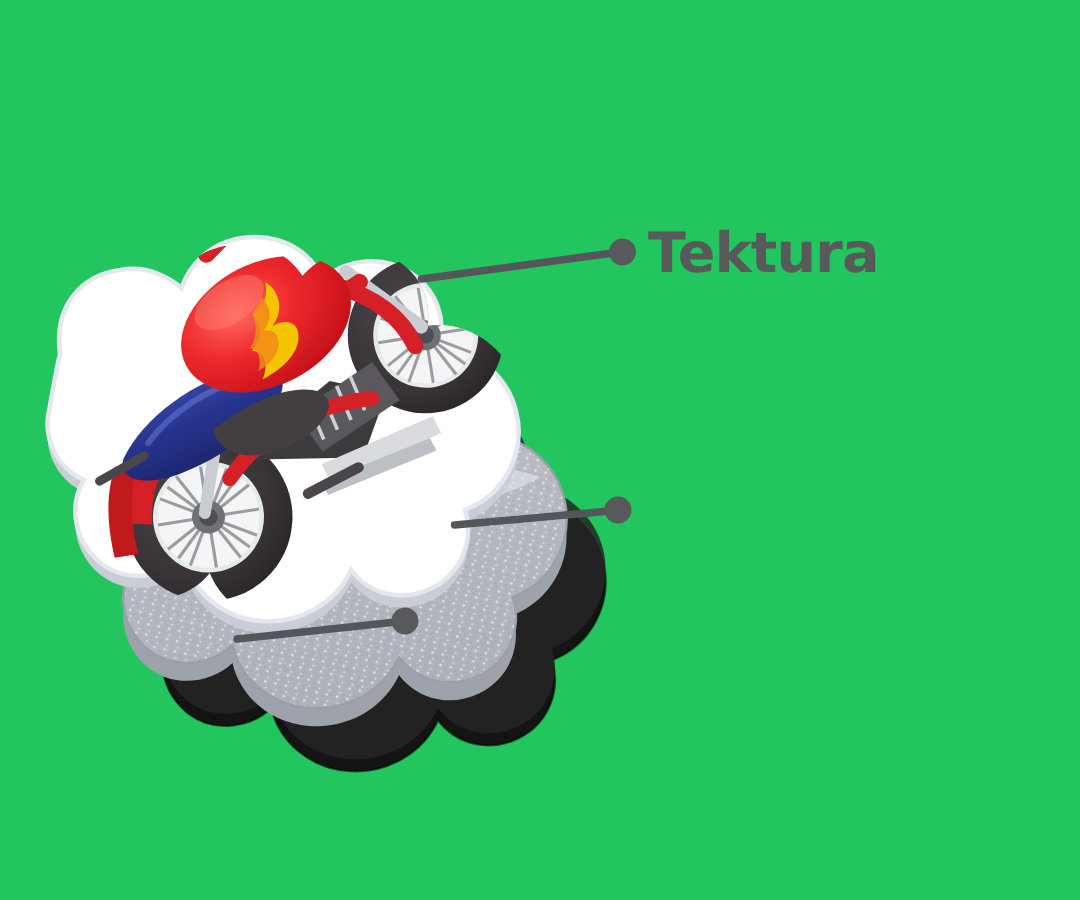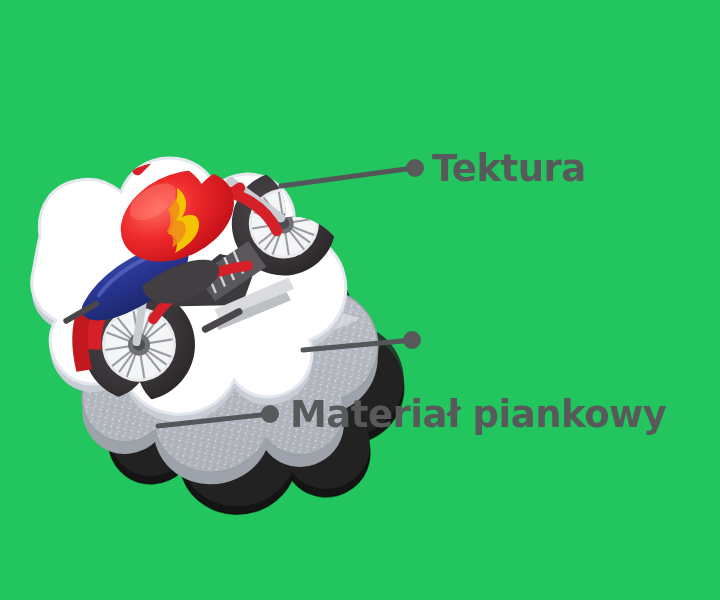--- a/index.html
+++ b/index.html
@@ -247,15 +247,14 @@
       <g>
         <line x1="158" y1="426" x2="261" y2="415" stroke="#55565a" stroke-width="5" stroke-linecap="round"></line>
         <circle cx="270" cy="414" r="9" fill="#58595b"></circle>
       </g>
     </g>
   </svg>
 
   <div class="callout-label" id="label-tektura">Tektura</div>
 
 
-  <div class="callout-label" id="label-material">Materiał piankowy</div>
 
 </div>
 
 </body></html>

